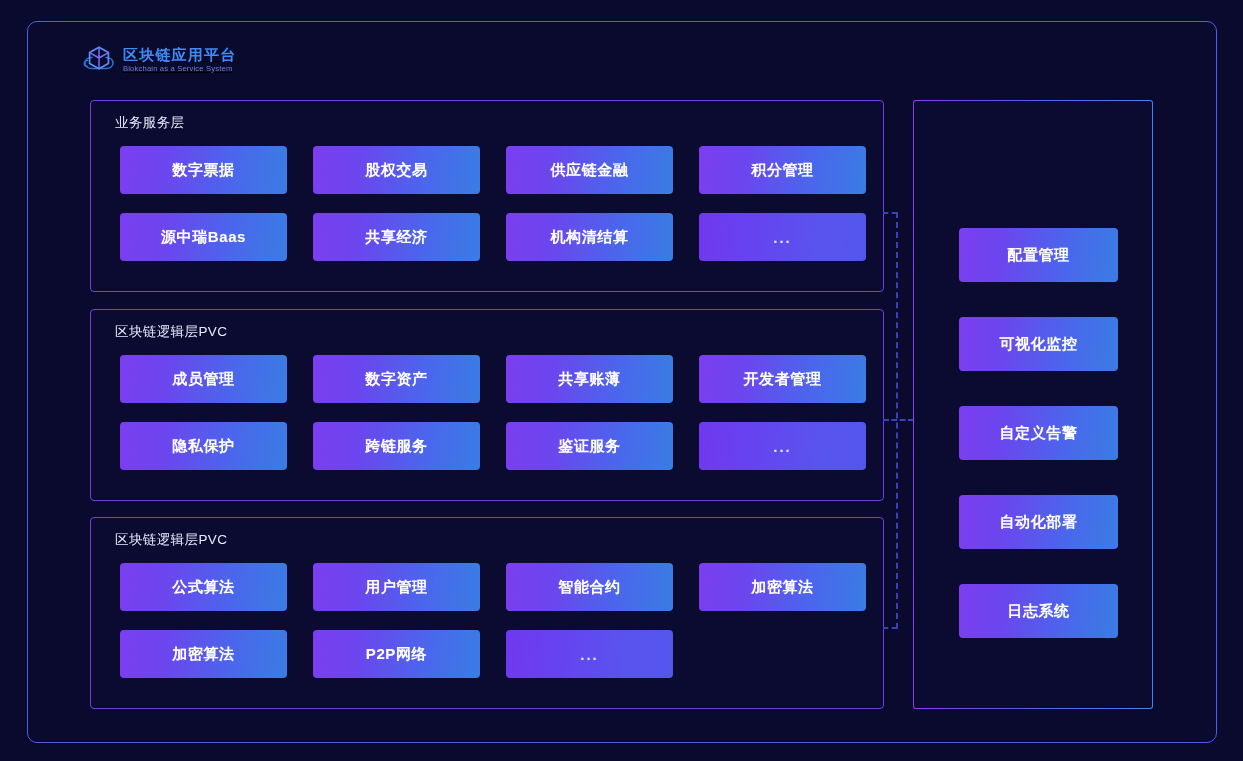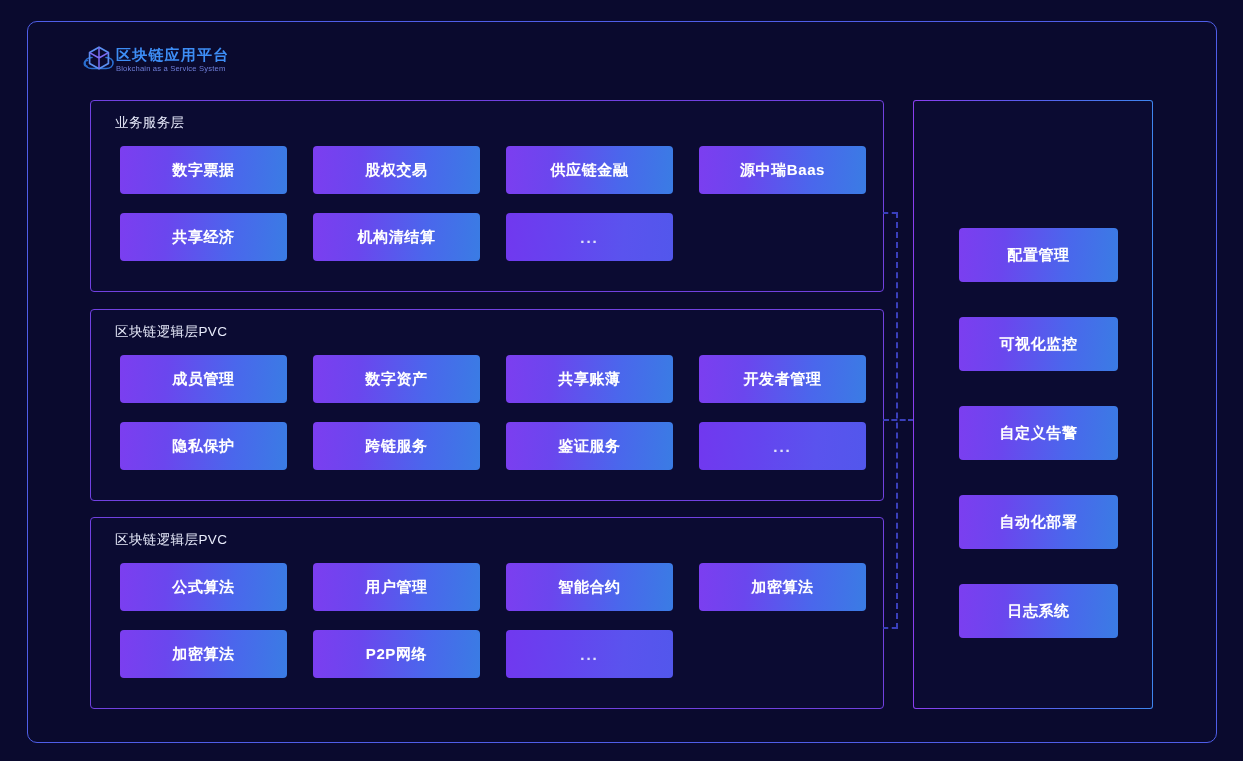--- a/index.html
+++ b/index.html
@@ -27,21 +27,22 @@
     border-radius: 10px;
     background: transparent;
   }
 
   
   #brand {
     position: absolute;
     left: 82px;
     top: 44px;
     display: flex;
-    gap: 0;
+    gap: 7px;
+    text-decoration: underline;
   }
   #brand-icon { width: 34px; height: 32px; display: block; }
   #brand-text { display: flex; flex-direction: column; justify-content: center; }
   #brand-title {
     font-size: 15px;
     font-weight: bold;
     color: #3d8df5;
     letter-spacing: 1.2px;
     line-height: 17px;
     white-space: nowrap;
@@ -174,20 +175,21 @@
     <span id="brand-sub">Blokchain as a Service System</span>
   </span>
 </div>
 
 <div class="layer-panel" id="layer-0">
   <div class="layer-title">业务服务层</div>
   <div class="layer-grid">
       <div class="chip">数字票据</div>
       <div class="chip">股权交易</div>
       <div class="chip">供应链金融</div>
+      <div class="chip">积分管理</div>
       <div class="chip">源中瑞Baas</div>
       <div class="chip">共享经济</div>
       <div class="chip">机构清结算</div>
       <div class="chip muted">...</div>
     </div>
 </div>
 
 <div class="layer-panel" id="layer-1">
   <div class="layer-title">区块链逻辑层PVC</div>
   <div class="layer-grid">

